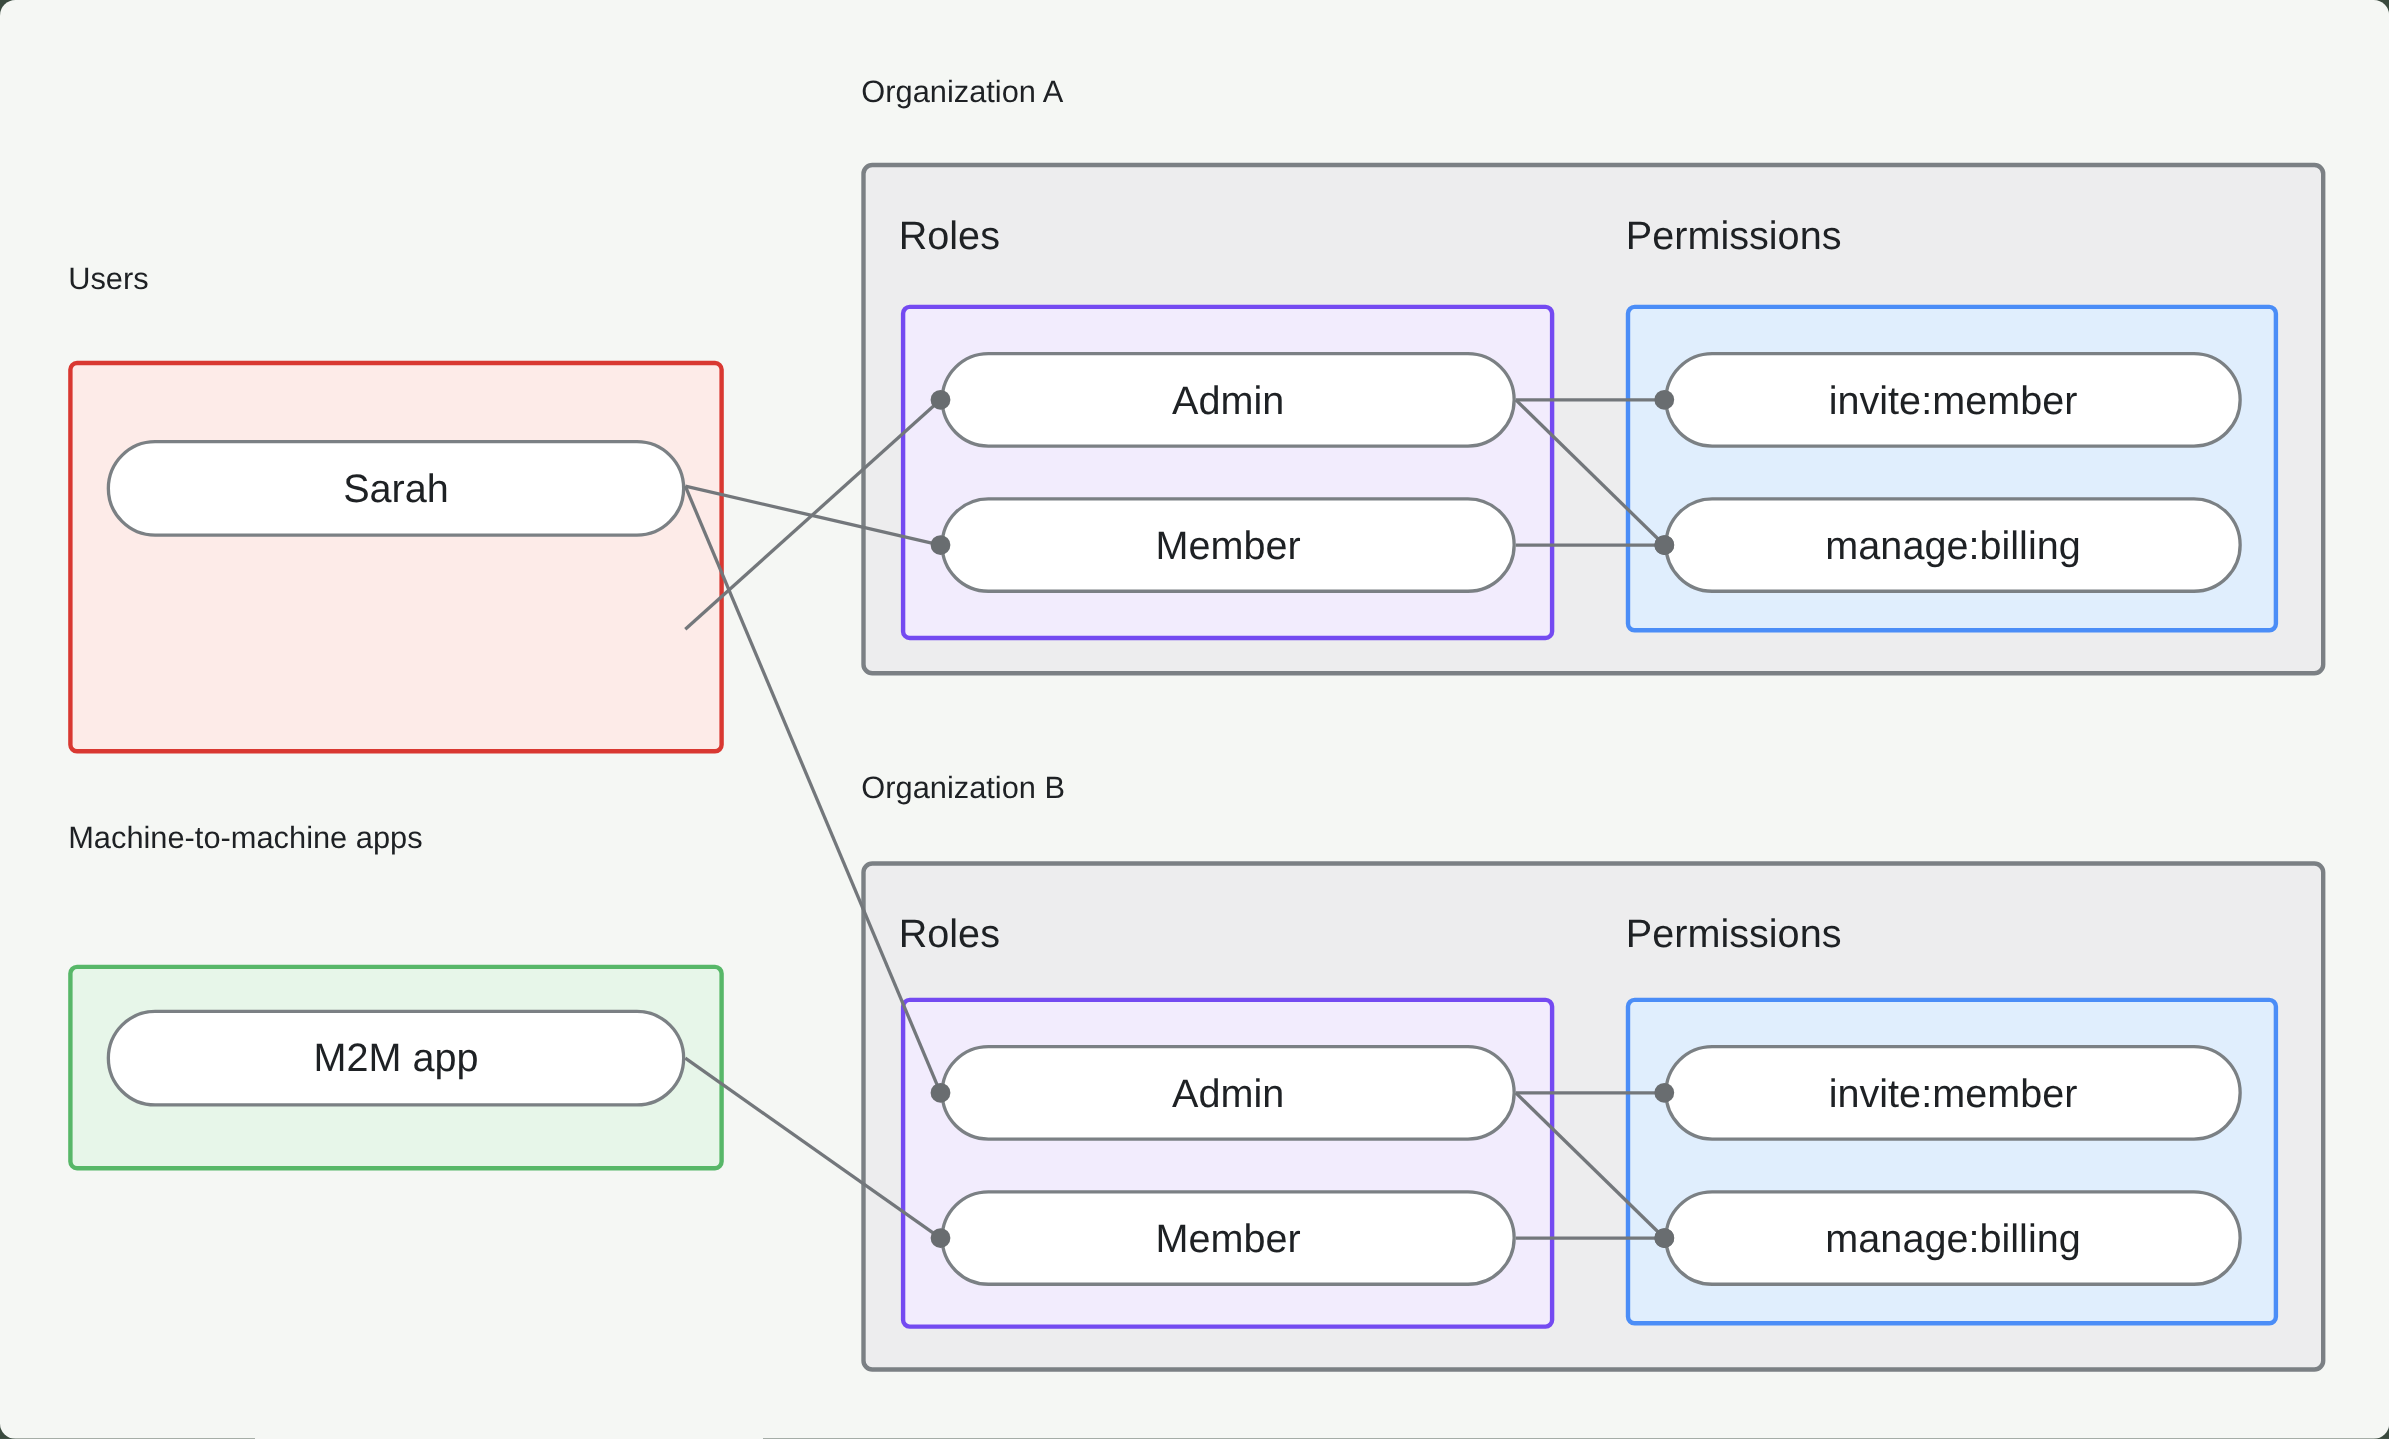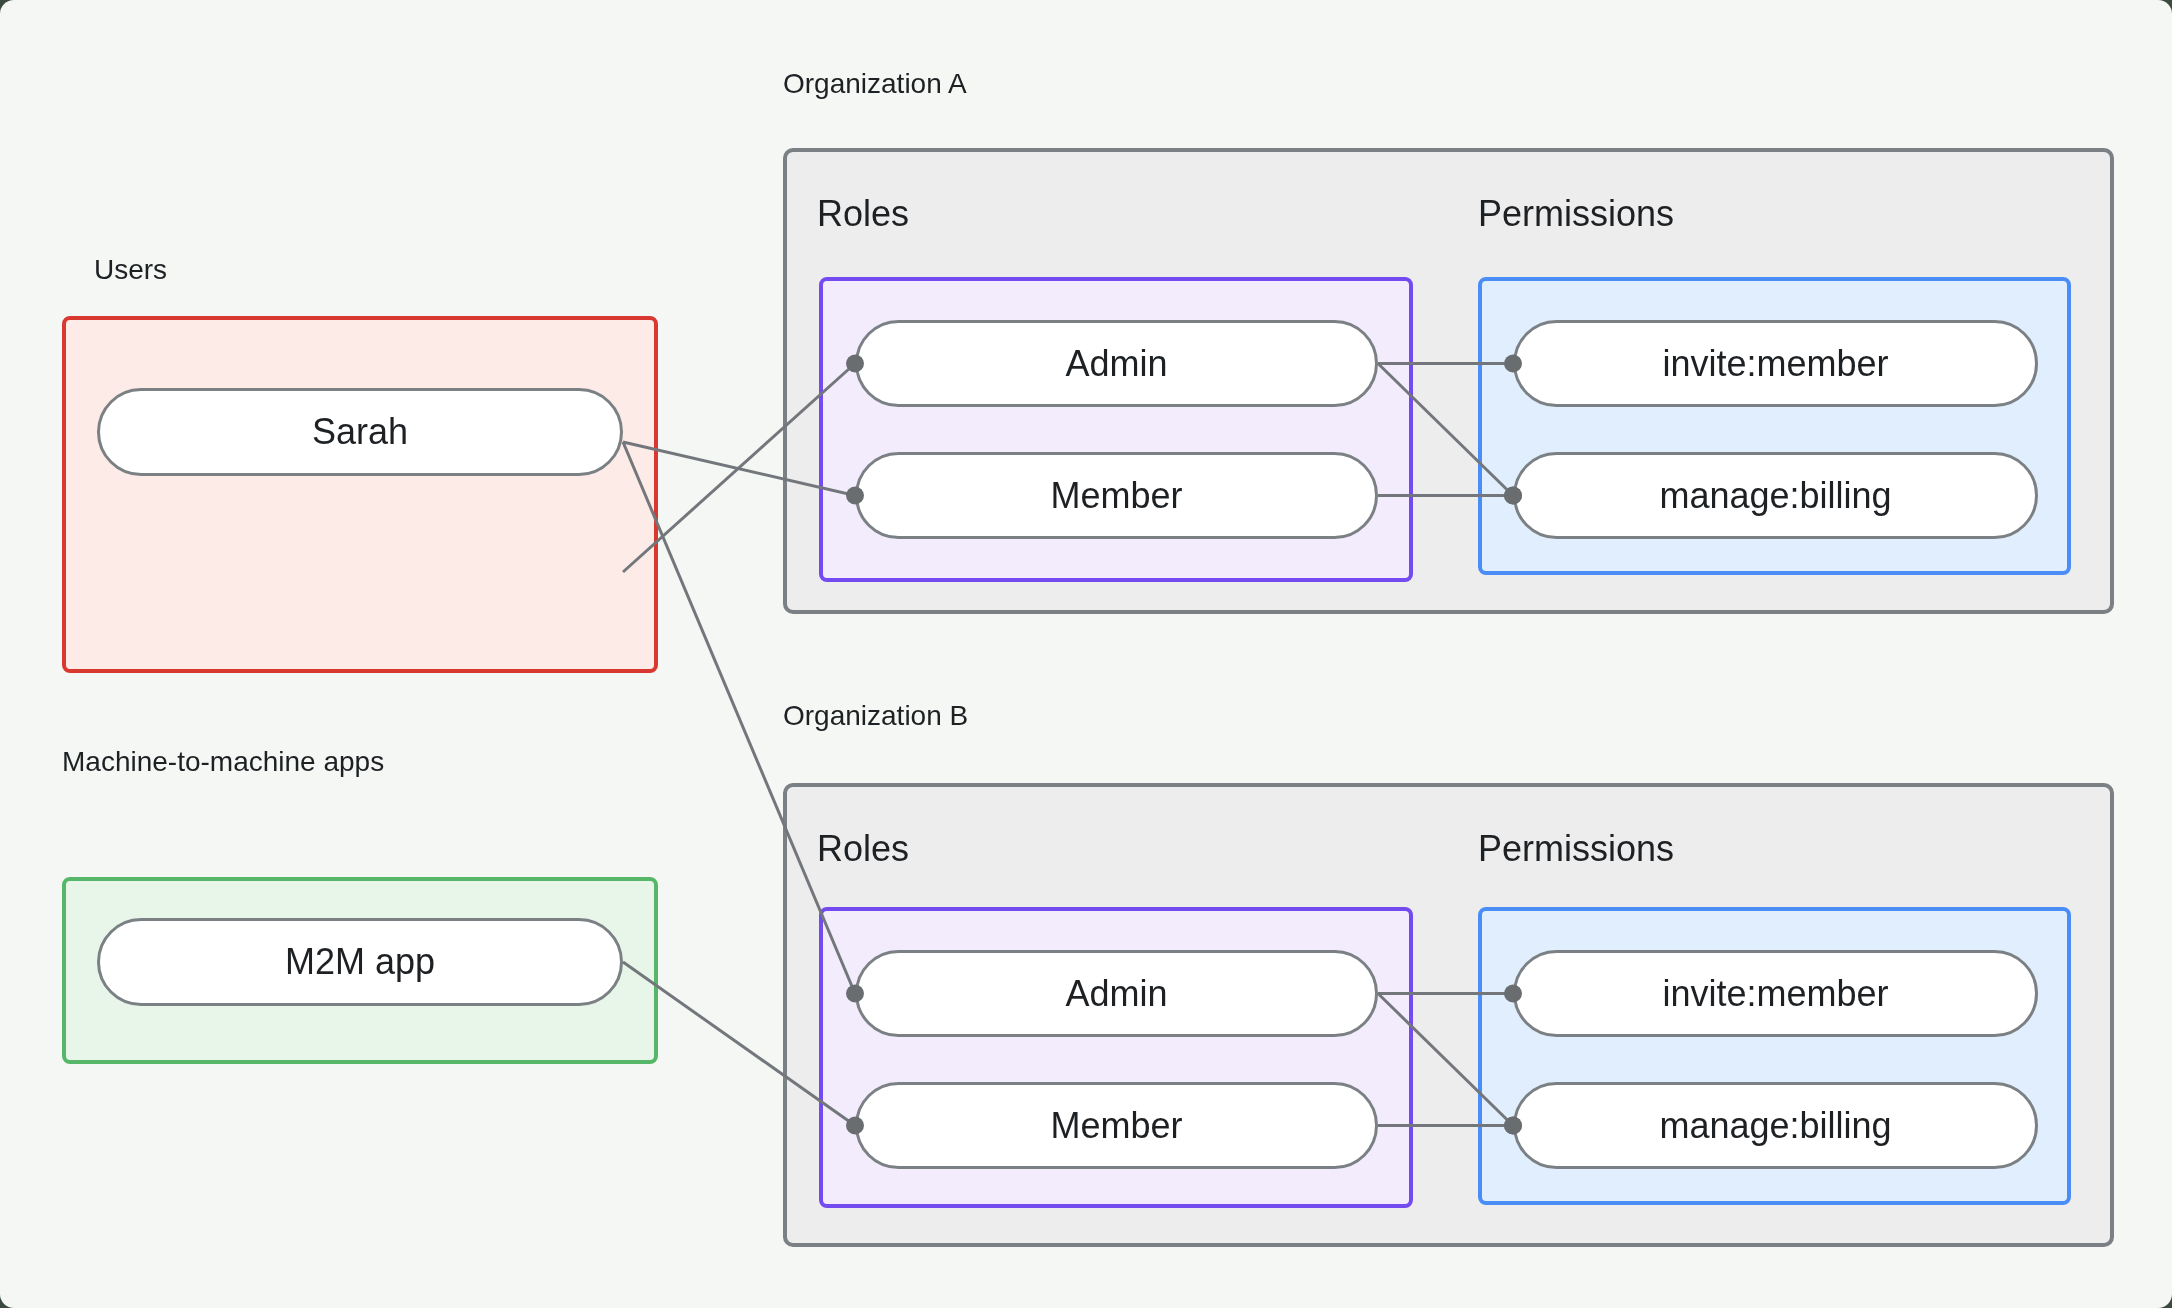--- a/index.html
+++ b/index.html
@@ -16,21 +16,21 @@
   body{font-family:"Liberation Sans","DejaVu Sans",sans-serif;color:var(--text);}
   .canvas{
     position:relative;width:2172px;height:1308px;background:var(--bg);
     border-radius:14px;overflow:hidden;
   }
   .label{
     position:absolute;font-size:28px;line-height:44px;white-space:nowrap;
     color:var(--text);
   }
   .group-box{position:absolute;box-sizing:border-box;border-radius:8px;}
-  .users-box{left:62px;top:316px;width:596px;height:357px;border:4px solid var(--red-border);background:var(--red-fill);text-align:right;}
+  .users-box{left:62px;top:328px;width:596px;height:357px;border:4px solid var(--red-border);background:var(--red-fill);text-align:right;}
   .m2m-box{left:62px;top:877px;width:596px;height:187px;border:4px solid var(--green-border);background:var(--green-fill);}
   .org-box{
     position:absolute;box-sizing:border-box;width:1331px;
     border:4px solid var(--gray-border);background:var(--gray-fill);border-radius:10px;
   }
   .orgA-box{left:783px;top:148px;height:466px;}
   .orgB-box{left:783px;top:783px;height:464px;}
   .sublabel{position:absolute;font-size:36px;line-height:44px;white-space:nowrap;color:var(--text);}
   .inner-box{position:absolute;box-sizing:border-box;border-radius:8px;}
   .purple-box{border:4px solid var(--purple-border);background:var(--purple-fill);width:594px;padding-left:20px;}
@@ -48,21 +48,21 @@
   .pill-user{width:526px;left:31px;}
   .pill-role{width:523px;left:32px;height:87px;}
   .pill-perm{width:525px;left:31px;height:87px;}
   #edges{position:absolute;left:0;top:0;width:2172px;height:1308px;pointer-events:none;}
 </style>
 </head>
 <body>
 
 <div class="canvas">
 
-  <div class="label" style="left:62px;top:248px;margin-left:32px;">Users</div>
+  <div class="label" style="left:62px;top:232px;">Users</div>
   <div class="group-box users-box">
     <div class="pill pill-user" style="top:68px;">
       <span>Sarah</span>
     </div>
   </div>
 
   <div class="label" style="left:62px;top:740px;">Machine-to-machine apps</div>
   <div class="group-box m2m-box">
     <div class="pill pill-user" style="top:37px;">
       <span>M2M app</span>

